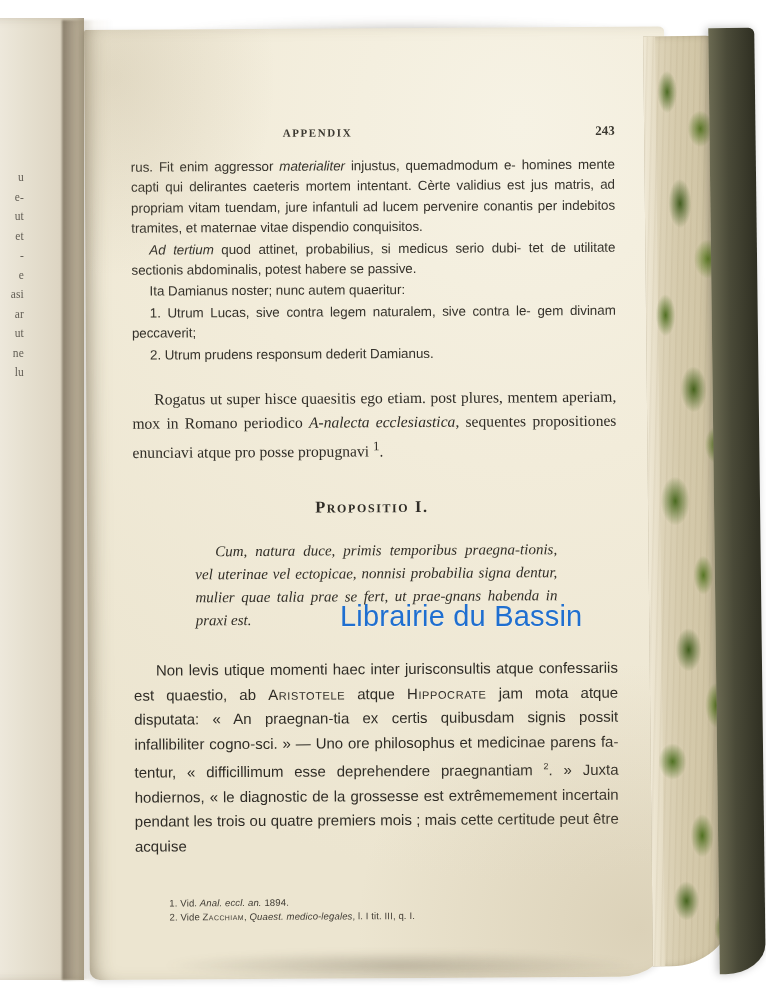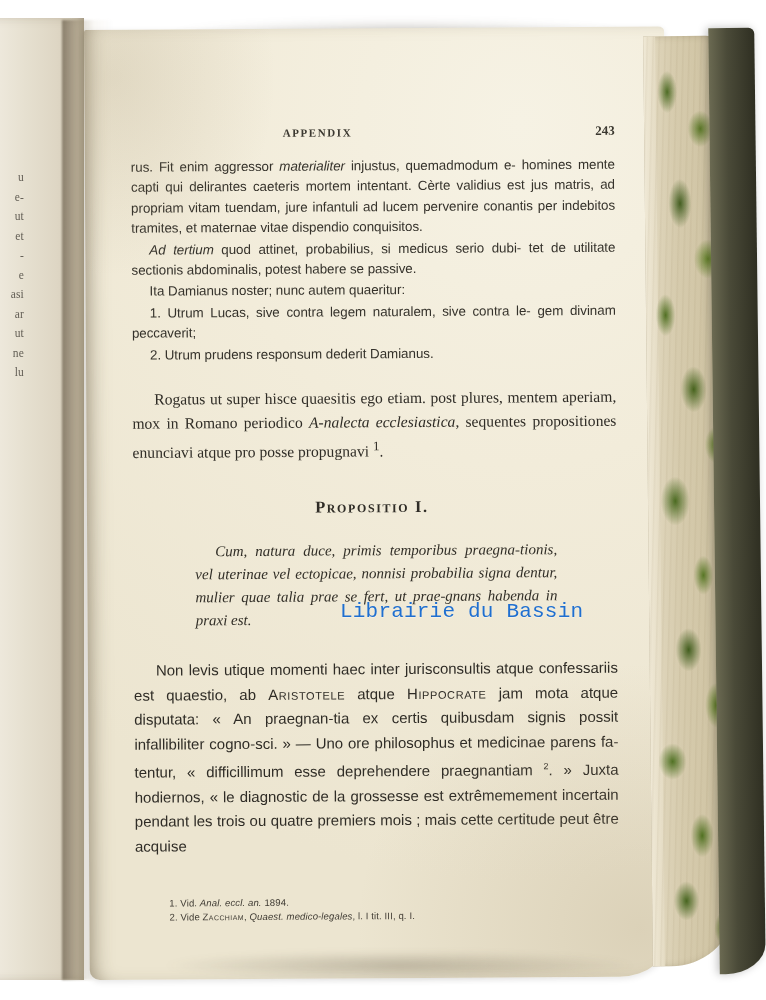--- a/index.html
+++ b/index.html
@@ -266,22 +266,22 @@
     letter-spacing: 0.1px;
   }
   .footnotes i { font-style: italic; }
   .footnotes .sc { font-variant: small-caps; }
 
   
   .watermark {
     position: absolute;
     left: 340px;
     top: 600px;
-    font-family: Liberation Mono, monospace;
-    font-size: 21px;
+    font-family: Liberation Sans, sans-serif;
+    font-size: 29px;
     color: #1f6fd0;
     letter-spacing: 0.2px;
     text-shadow: 0 1px 0 rgba(255,255,255,0.35);
     white-space: nowrap;
     pointer-events: none;
   }
 </style>
 </head>
 <body>
 

